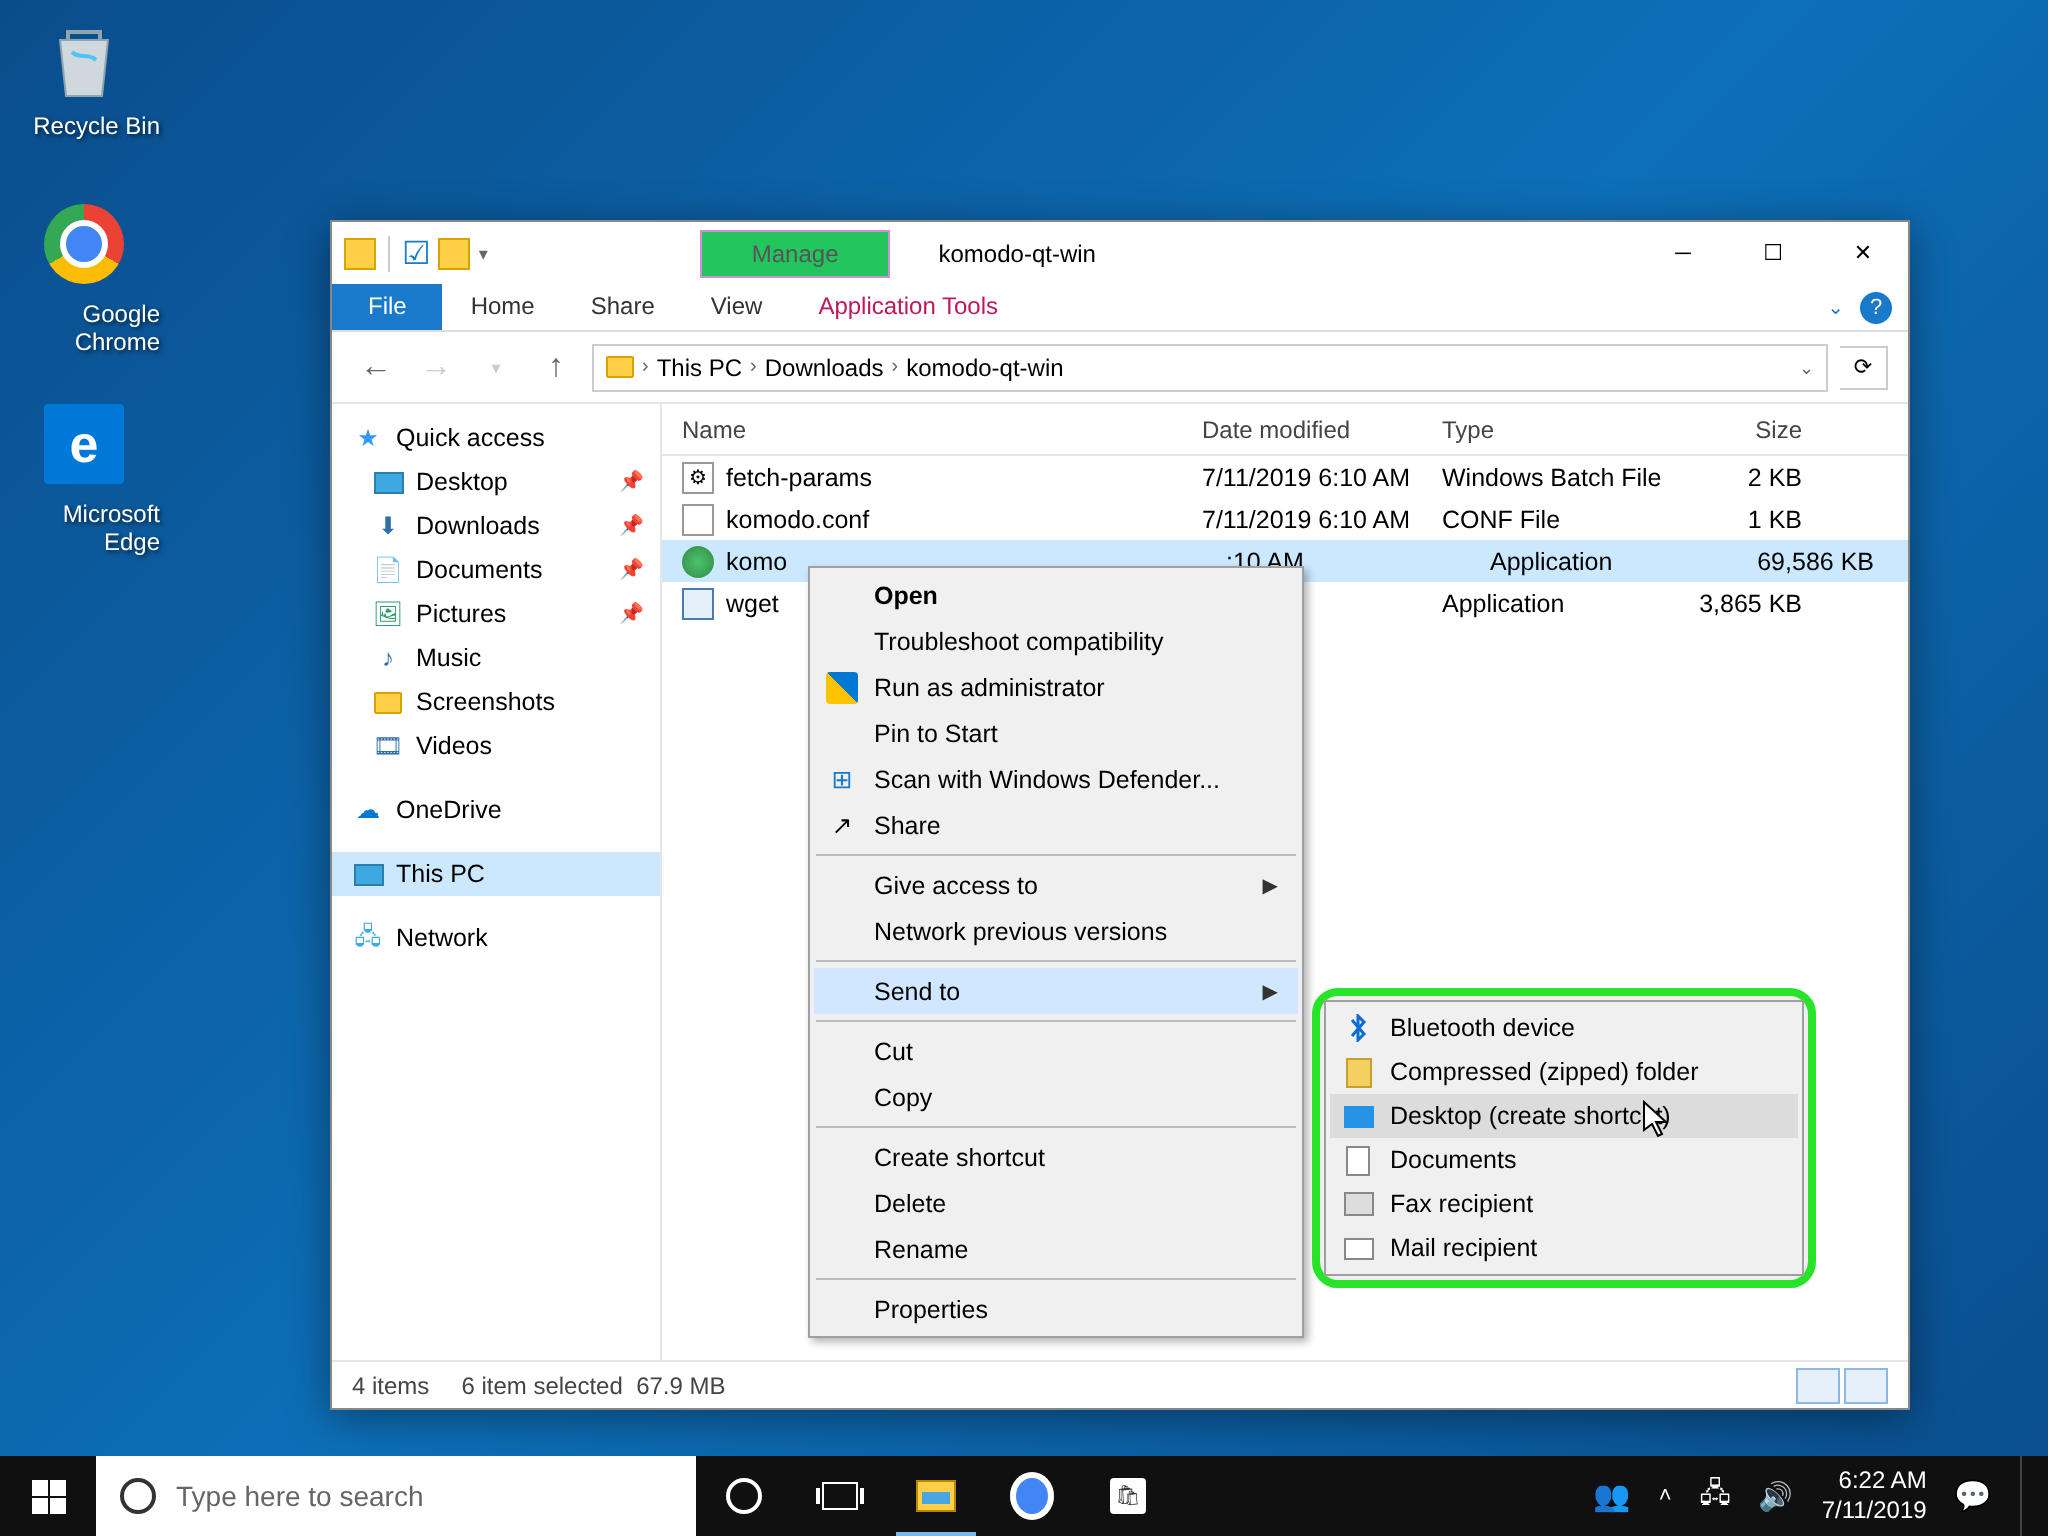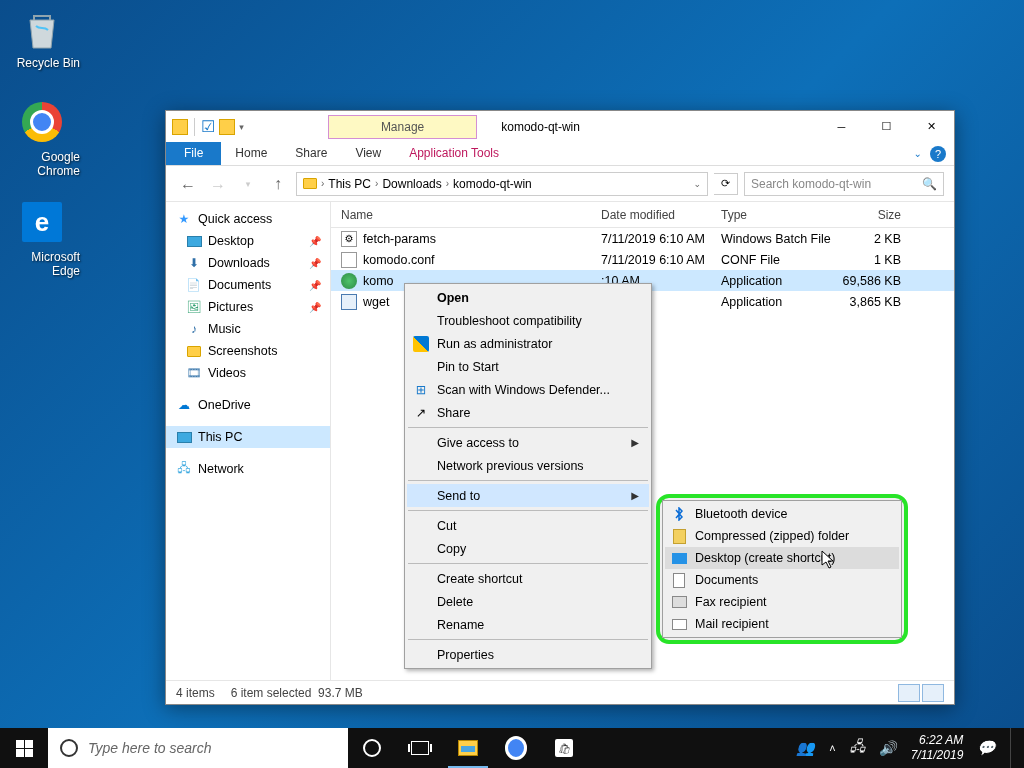--- a/index.html
+++ b/index.html
@@ -20,21 +20,21 @@
   .chrome-circle::after { content:""; width:18px; height:18px; background:#4285f4; border:3px solid #fff; border-radius:50%; }
   .edge-square { width:40px; height:40px; background:#0078d7; margin:2px auto; display:flex; align-items:center; justify-content:center; color:#fff; font-weight:bold; font-size:26px; border-radius:2px; }
 
   
   .explorer { position: absolute; left: 165px; top: 110px; width: 790px; height: 595px; background: #fff; border: 1px solid #888; box-shadow: 0 4px 20px rgba(0,0,0,.4); display:flex; flex-direction:column; }
 
   .titlebar { height: 31px; background: #fff; display:flex; align-items:center; }
   .titlebar .qat { display:flex; align-items:center; padding-left:6px; gap:4px; }
   .qat-ico { width:16px; height:16px; background:#ffcf48; border:1px solid #d9a400; }
   .qat-div { width:1px; height:18px; background:#ccc; margin:0 2px; }
-  .ctx-tab { margin-left: 84px; background:#fef9c3; border:1px solid #d48fd4; padding:4px 52px; font-size:12px; color:#555; }
+  .ctx-tab { margin-left: 106px; background:#22c55e; border:1px solid #d48fd4; padding:4px 25px; font-size:12px; color:#555; }
   .title-text { margin-left: 24px; font-size:12px; color:#000; flex:1; }
   .win-controls { display:flex; }
   .win-btn { width:45px; height:29px; display:flex; align-items:center; justify-content:center; font-size:11px; color:#000; }
 
   .ribbon-tabs { height: 24px; display:flex; align-items:stretch; border-bottom:1px solid #ddd; }
   .ribbon-tab { padding: 4px 14px; font-size:12px; color:#333; }
   .ribbon-tab.file { background:#1979ca; color:#fff; padding:4px 18px; }
   .ribbon-tab.ctx { color:#be185d; }
   .ribbon-help { margin-left:auto; display:flex; align-items:center; padding-right:8px; gap:8px; color:#1979ca; font-size:12px; }
   .help-q { width:16px; height:16px; background:#1979ca; color:#fff; border-radius:50%; display:flex; align-items:center; justify-content:center; font-size:11px; }
@@ -67,21 +67,21 @@
   .content-pane { flex:1; display:flex; flex-direction:column; }
   .col-headers { height:26px; display:flex; align-items:center; border-bottom:1px solid #e6e6e6; font-size:12px; color:#444; }
   .col-headers > div { padding:0 10px; }
   .c-name { width:260px; }
   .c-date { width:120px; }
   .c-type { width:120px; }
   .c-size { width:80px; text-align:right; }
 
   .file-list { flex:1; font-size:12.5px; }
   .file-row { height:21px; display:flex; align-items:center; }
-  .file-row.sel { background:#cce8ff; }
+  .file-row.sel { background:#cce8ff;gap:12px; }
   .file-row .fc { padding:0 10px; white-space:nowrap; overflow:hidden; }
   .file-row .c-name { display:flex; align-items:center; gap:6px; }
   .fico { width:16px; height:16px; flex-shrink:0; display:inline-flex; align-items:center; justify-content:center; font-size:10px; }
   .fico-batch { border:1px solid #999; background:#fff; }
   .fico-conf { border:1px solid #999; background:#fff; }
   .fico-exe { background:radial-gradient(#4fc36b,#2e8a45); border-radius:50%; }
   .fico-exe2 { border:1px solid #4a7ab0; background:#e6f0fa; }
 
   .statusbar { height:24px; border-top:1px solid #e6e6e6; display:flex; align-items:center; font-size:12px; color:#444; padding:0 10px; gap:16px; }
   .statusbar .sp { flex:1; }
@@ -105,21 +105,21 @@
   .submenu .mi .mico { position:absolute; left:6px; width:16px; height:16px; display:flex; align-items:center; justify-content:center; font-size:11px; }
   .bt-ico { color:#0a6cd6; }
   .zip-ico { background:#f3d060; border:1px solid #c4a030; width:13px; height:15px; }
   .desk-ico { background:#2592e6; width:15px; height:11px; }
   .doc-ico { background:#fff; border:1px solid #888; width:12px; height:15px; }
   .fax-ico { background:#ddd; border:1px solid #888; width:15px; height:12px; }
   .mail-ico { background:#fff; border:1px solid #888; width:15px; height:11px; }
   .cursor-img { position:absolute; width:16px; height:20px; pointer-events:none; }
 
   
-  .taskbar { position:absolute; bottom:0; left:0; right:0; height:40px; background:#101010; display:flex; align-items:flex-start; color:#fff;font-style:italic; }
+  .taskbar { position:absolute; bottom:0; left:0; right:0; height:40px; background:#101010; display:flex; align-items:flex-start; color:#fff; }
   .start-btn { width:48px; height:40px; display:flex; align-items:center; justify-content:center; }
   .win-logo { width:17px; height:17px; display:grid; grid-template:1fr 1fr/1fr 1fr; gap:1px; }
   .win-logo div { background:#fff; }
   .search-bar { flex:0 0 300px; height:40px; background:#fff; display:flex; align-items:center; padding:0 12px; color:#666; font-size:14px; gap:10px; }
   .search-circ { width:18px; height:18px; border:2px solid #333; border-radius:50%; }
   .tb-btn { width:48px; height:40px; display:flex; align-items:center; justify-content:center; position:relative; }
   .tb-btn.active::after { content:""; position:absolute; bottom:0; left:4px; right:4px; height:2px; background:#76b9ed; }
   .tb-icons { display:flex; }
   .sys-tray { margin-left:auto; display:flex; align-items:center; gap:14px; padding:0 8px; font-size:12px; }
   .clock { text-align:right; line-height:1.25; font-size:12px; }
@@ -202,24 +202,20 @@
       <span class="bc-seg">This PC</span>
       <span class="bc-chev">›</span>
       <span class="bc-seg">Downloads</span>
       <span class="bc-chev">›</span>
       <span class="bc-seg">komodo-qt-win</span>
       <span style="margin-left:auto;font-size:9px;color:#666;">⌄</span>
     </div>
     <div class="refresh-btn">
         <span style="font-size:11px;">⟳</span>
       </div>
-    <div class="search-box">
-      <span>Search komodo-qt-win</span>
-      <span class="sicon">🔍</span>
-    </div>
   </div>
 
   <div class="body-split">
     <div class="nav-pane">
       <div class="nav-item top">
           <span class="ico star-ico">★</span>
           <span>Quick access</span>
         </div>
       <div class="nav-item">
           <span class="ico">
@@ -319,21 +315,21 @@
           <div class="fc c-date">:10 AM</div>
           <div class="fc c-type">Application</div>
           <div class="fc c-size">3,865 KB</div>
         </div>
       </div>
     </div>
   </div>
 
   <div class="statusbar">
     <span>4 items</span>
-    <span><span>6 item selected</span>&nbsp;&nbsp;<span>93.7 MB</span></span>
+    <span><span>6 item selected</span>&nbsp;&nbsp;<span>67.9 MB</span></span>
     <span class="sp"></span>
     <div class="view-btns">
       <div class="view-btn"></div>
       <div class="view-btn"></div>
     </div>
   </div>
 </div>
 
 <div class="ctxmenu" style="left:404px; top:283px;">
   <div class="mi bold">

